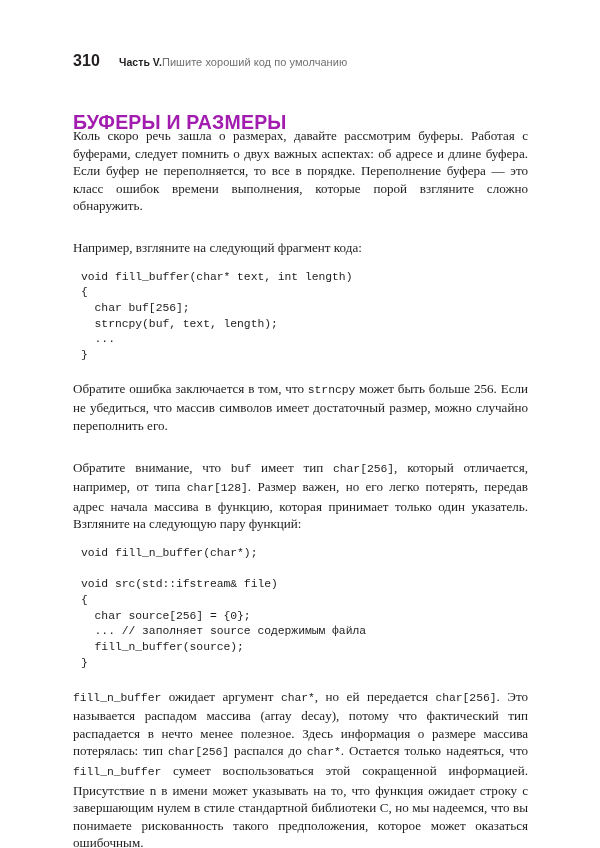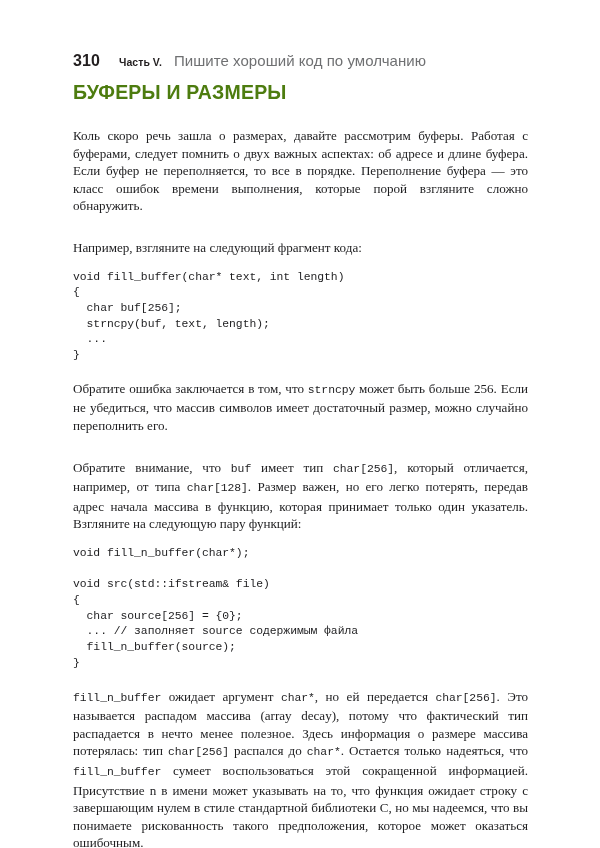--- a/index.html
+++ b/index.html
@@ -34,38 +34,38 @@
     font-weight: bold;
     color: #231f20;
     letter-spacing: 0.1px;
     margin-right: 19px;
   }
   .part-label {
     font-size: 10.5px;
     font-weight: bold;
     color: #231f20;
     letter-spacing: 0.05px;
-    margin-right: 12px;
+    margin-right: 0;
   }
   .part-title {
-    font-size: 15px;
+    font-size: 11px;
     font-weight: normal;
     color: #6f7072;
     letter-spacing: 0.05px;
   }
 
   
   .section-title {
     position: absolute;
     left: 73px;
-    top: 68px;
+    top: 98px;
     font-family: "Liberation Sans", "DejaVu Sans", sans-serif;
     font-size: 19.5px;
     font-weight: bold;
-    color: #4d7c0f;
+    color: #a21caf;
     letter-spacing: 0.2px;
     white-space: nowrap;
   }
 
   
   .column {
     position: absolute;
     left: 73px;
     top: 127px;
     width: 455px;
@@ -85,21 +85,21 @@
   }
 
   code, .mono {
     font-family: "Liberation Mono", "DejaVu Sans Mono", monospace;
     font-size: 11.4px;
     color: #1d1d1f;
     letter-spacing: -0.05px;
   }
 
   pre.code {
-    margin: 13px 0 0 0;
+    margin: 13px 0 0 8px;
     font-family: "Liberation Mono", "DejaVu Sans Mono", monospace;
     font-size: 11.4px;
     line-height: 15.7px;
     color: #1d1d1f;
     white-space: pre;
     letter-spacing: -0.05px;
   }
   pre.code + p.body {
     margin-top: 16px;
   }

